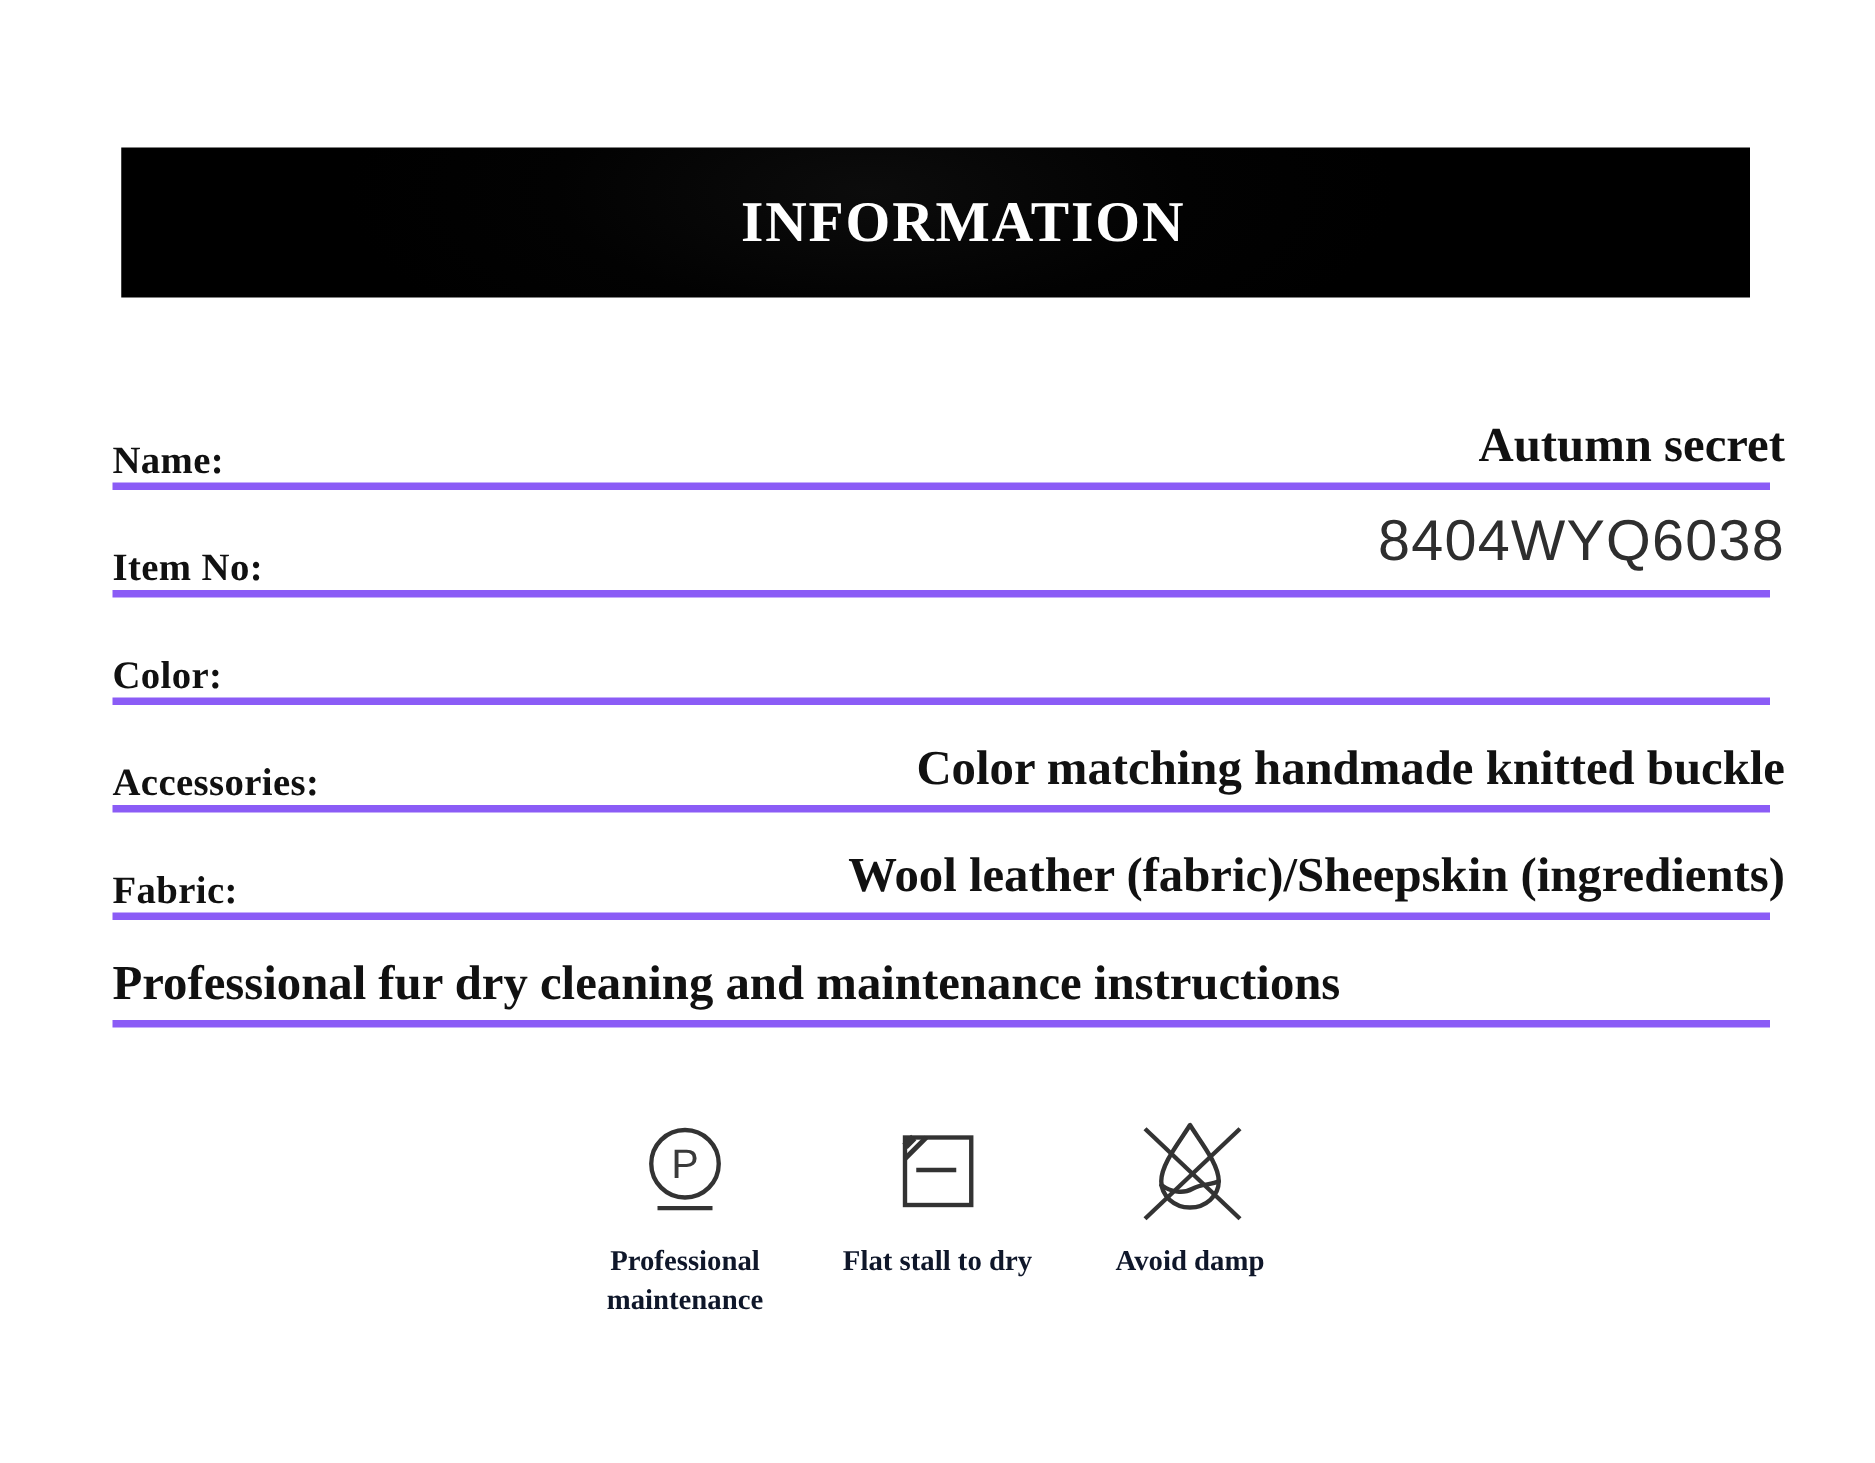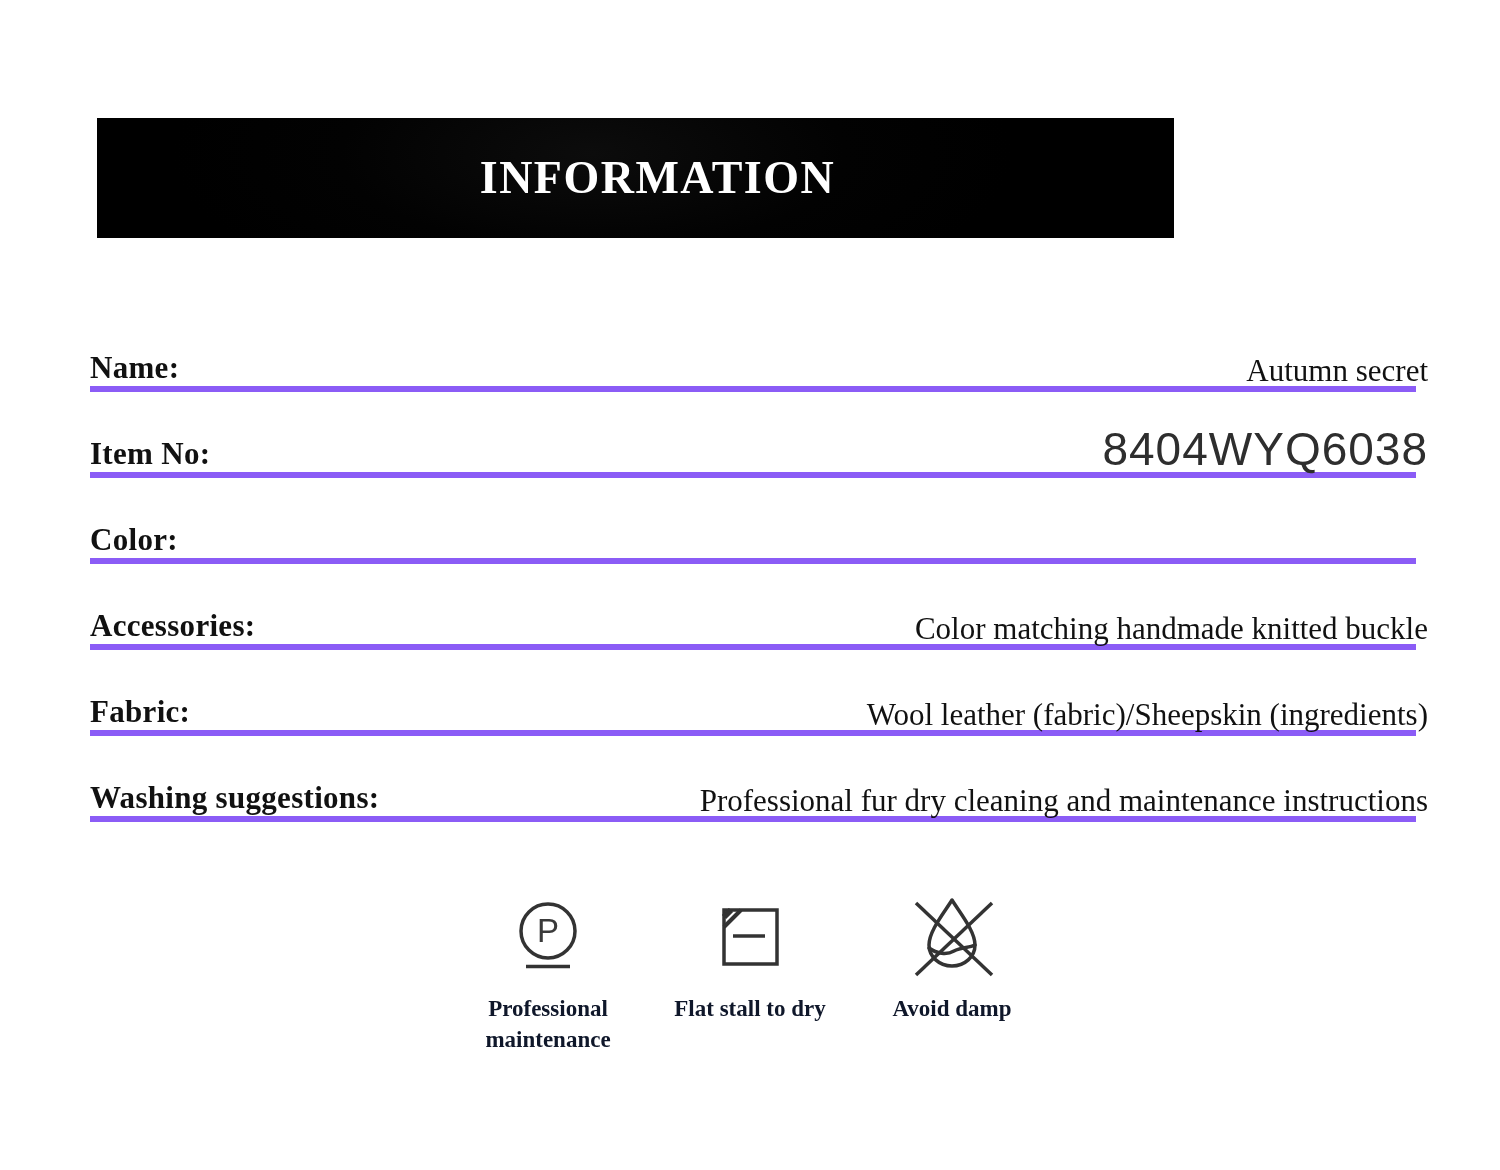--- a/index.html
+++ b/index.html
@@ -9,21 +9,21 @@
     background: #ffffff;
     font-family: "Liberation Serif", serif;
     color: #111111;
     position: relative;
     overflow: hidden;
   }
 
   
   .banner {
     position: absolute; left: 97px; top: 118px;
-    width: 1077px; height: 120px;
+    width: 1303px; height: 120px;
     background: radial-gradient(ellipse 420px 160px at 46% 30%, #0c0c0c 0%, #020202 60%, #000000 100%);
     display: flex; align-items: center; justify-content: center;
   }
   .banner-title {
     margin: 0 0 0 44px;
     color: #ffffff;
     font-size: 46px;
     font-weight: bold;
     letter-spacing: 1.5px;
     line-height: 1;
@@ -43,33 +43,34 @@
   }
   .spec-label {
     font-size: 31px;
     font-weight: bold;
     line-height: 1;
     padding-bottom: 3px;
     letter-spacing: 0.3px;
     white-space: nowrap;
   }
   .spec-value {
-    font-size: 31px;
-    font-weight: normal;
+    font-size: 39px;
+    font-weight: bold;
     line-height: 1;
+    padding-bottom: 10px;
     margin-right: -12px;
     white-space: nowrap;
   }
   .spec-value.light-sans {
     font-family: "Liberation Sans", sans-serif;
     font-weight: 300;
     font-size: 46px;
     letter-spacing: 1px;
     color: #2e2e2e;
-    padding-bottom: 0;
+    padding-bottom: 17px;
   }
 
   
   .care-section {
     position: absolute; left: 87px; top: 893px;
     width: 1326px;
     display: flex; justify-content: center;
   }
   .care-cell {
     width: 202px;
@@ -124,21 +125,20 @@
       <span class="spec-label">Accessories:</span>
       <span class="spec-value">Color matching handmade knitted buckle</span>
     </div>
 
     <div class="spec-row">
       <span class="spec-label">Fabric:</span>
       <span class="spec-value">Wool leather (fabric)/Sheepskin (ingredients)</span>
     </div>
 
     <div class="spec-row">
-      <span class="spec-label">Washing suggestions:</span>
       <span class="spec-value">Professional fur dry cleaning and maintenance instructions</span>
     </div>
   </main>
 
   <section class="care-section">
 
     <div class="care-cell">
       <div class="care-iconbox">
         <svg width="64" height="70" viewBox="0 0 64 70" aria-hidden="true">
           <circle class="icon-stroke" cx="32" cy="30" r="27" stroke-width="3.5"></circle>

